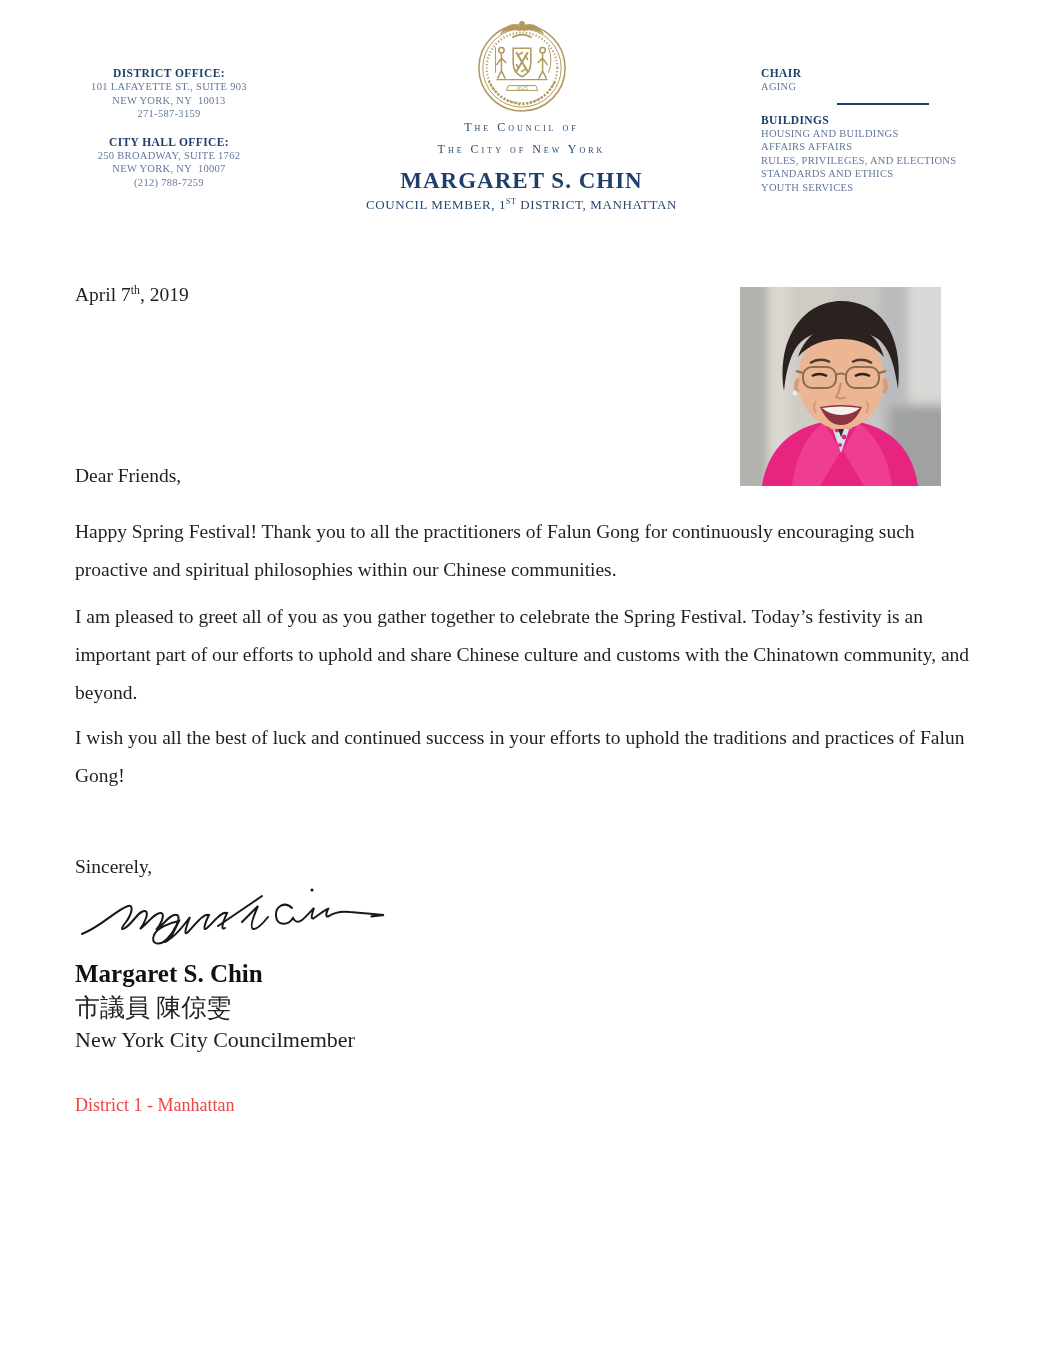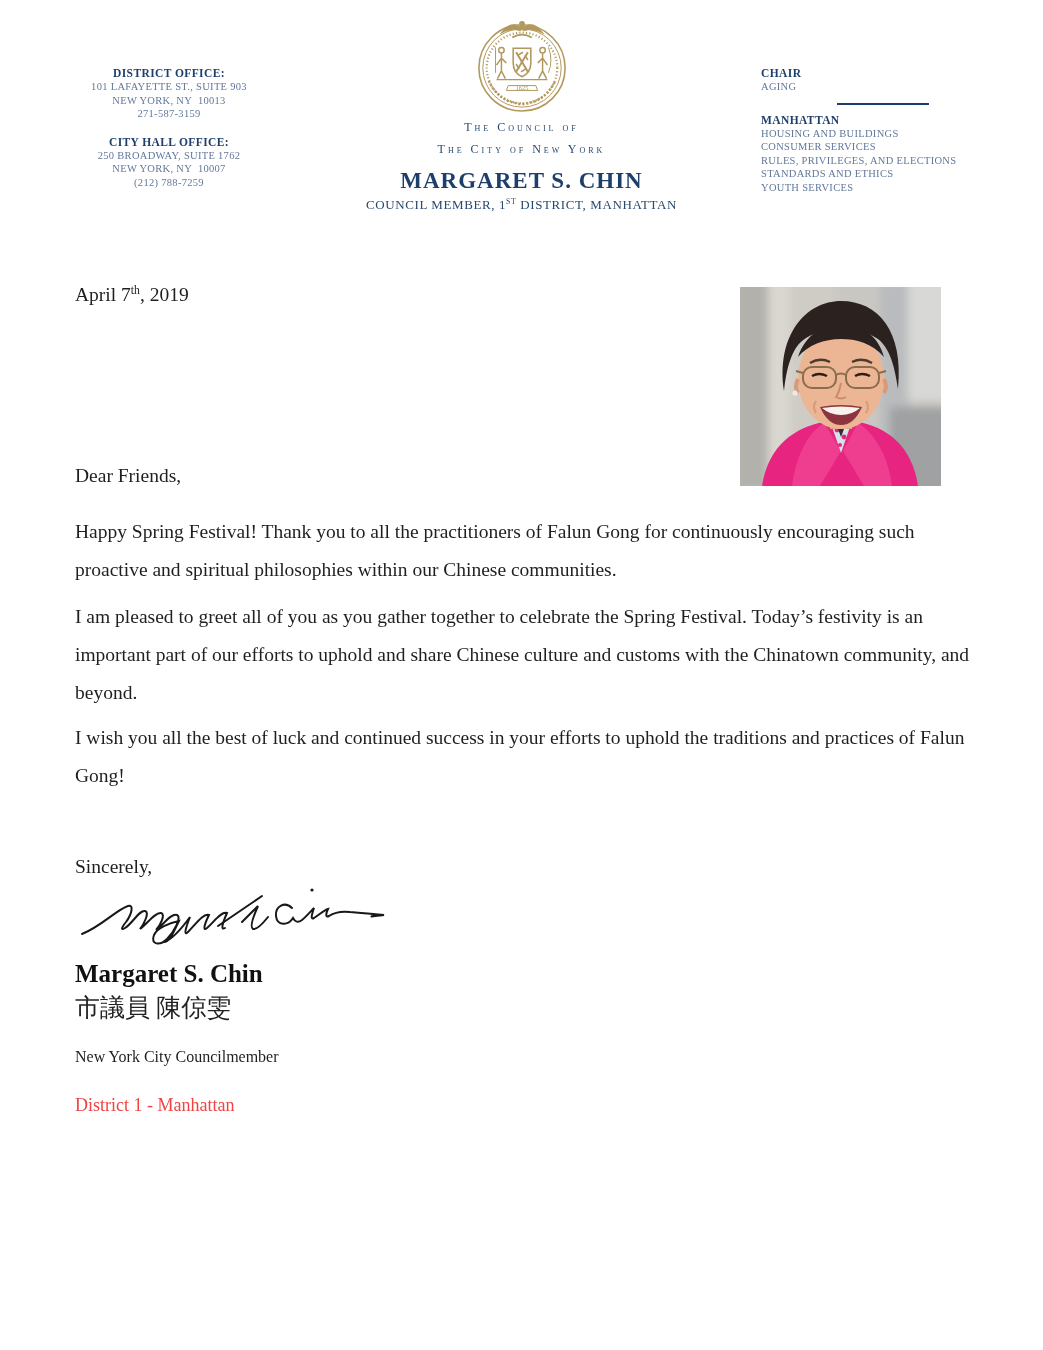--- a/index.html
+++ b/index.html
@@ -28,21 +28,21 @@
   .abs{position:absolute;}
   .body-text{left:75px;width:895px;font-size:19.5px;line-height:38px;color:#1f1f1f;}
   .date{top:276px;}
   .salutation{top:457px;}
   .p1{top:513px;}
   .p2{top:598px;}
   .p3{top:719px;}
   .closing{top:848px;}
   .sig-block-name{left:75px;top:960px;font-size:25px;font-weight:bold;color:#111;font-family:"Liberation Serif",serif;}
   .sig-block-cn{left:75px;top:991px;font-size:25px;color:#222;}
-  .sig-block-t1{left:75px;top:1027px;font-size:16px;color:#1f1f1f;margin-top:21px;}
+  .sig-block-t1{left:75px;top:1027px;font-size:22px;color:#1f1f1f;}
   .sig-block-t2{left:75px;top:1095px;font-size:18px;color:#ef4444;}
   .photo{left:740px;top:287px;width:201px;height:199px;}
   .signature{left:76px;top:882px;}
 </style>
 </head>
 <body>
 
 <div class="page">
 
   <div class="hdr-left">
@@ -99,23 +99,23 @@
     <div class="org-line">The Council of</div>
     <div class="org-line">The City of New York</div>
     <div class="member-name">MARGARET S. CHIN</div>
     <div class="member-title"><span>COUNCIL MEMBER, 1</span><sup>ST</sup><span>&nbsp;DISTRICT, MANHATTAN</span></div>
   </div>
 
   <div class="hdr-right">
     <div class="hdr-title">CHAIR</div>
     <div class="hdr-line">AGING</div>
     <hr class="hdr-rule">
-    <div class="hdr-title">MANHATTAN</div>
+    <div class="hdr-title">BUILDINGS</div>
     <div class="hdr-line">HOUSING AND BUILDINGS</div>
-    <div class="hdr-line">CONSUMER SERVICES</div>
+    <div class="hdr-line">AFFAIRS AFFAIRS</div>
     <div class="hdr-line">RULES, PRIVILEGES, AND ELECTIONS</div>
     <div class="hdr-line">STANDARDS AND ETHICS</div>
     <div class="hdr-line">YOUTH SERVICES</div>
   </div>
 
   <svg class="abs photo" viewBox="0 0 201 199">
     <defs>
       <filter id="blurbg" x="-10%" y="-10%" width="120%" height="120%">
           <feGaussianBlur stdDeviation="4"></feGaussianBlur>
         </filter>

